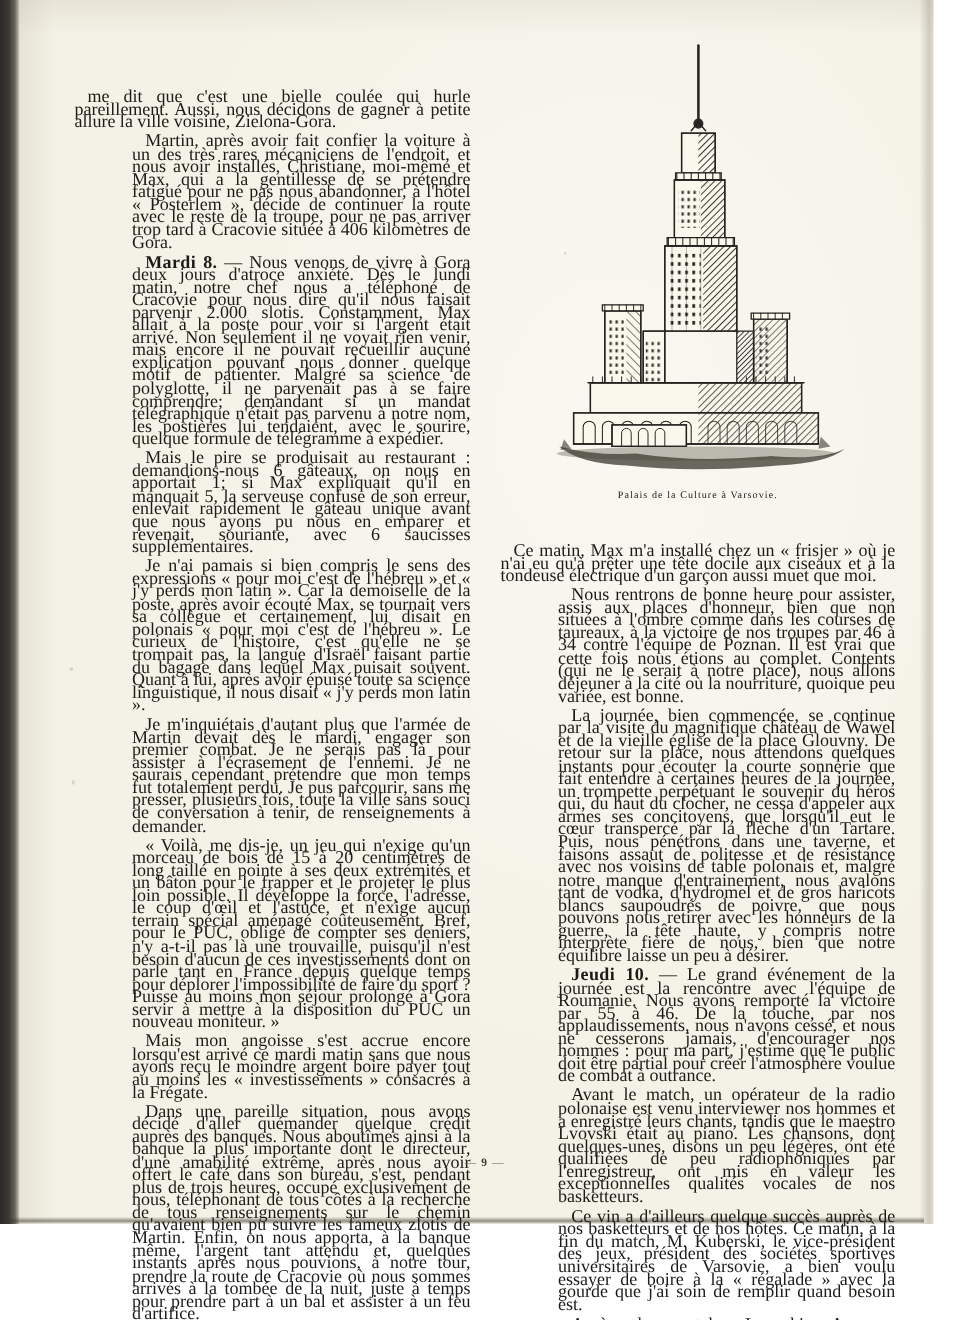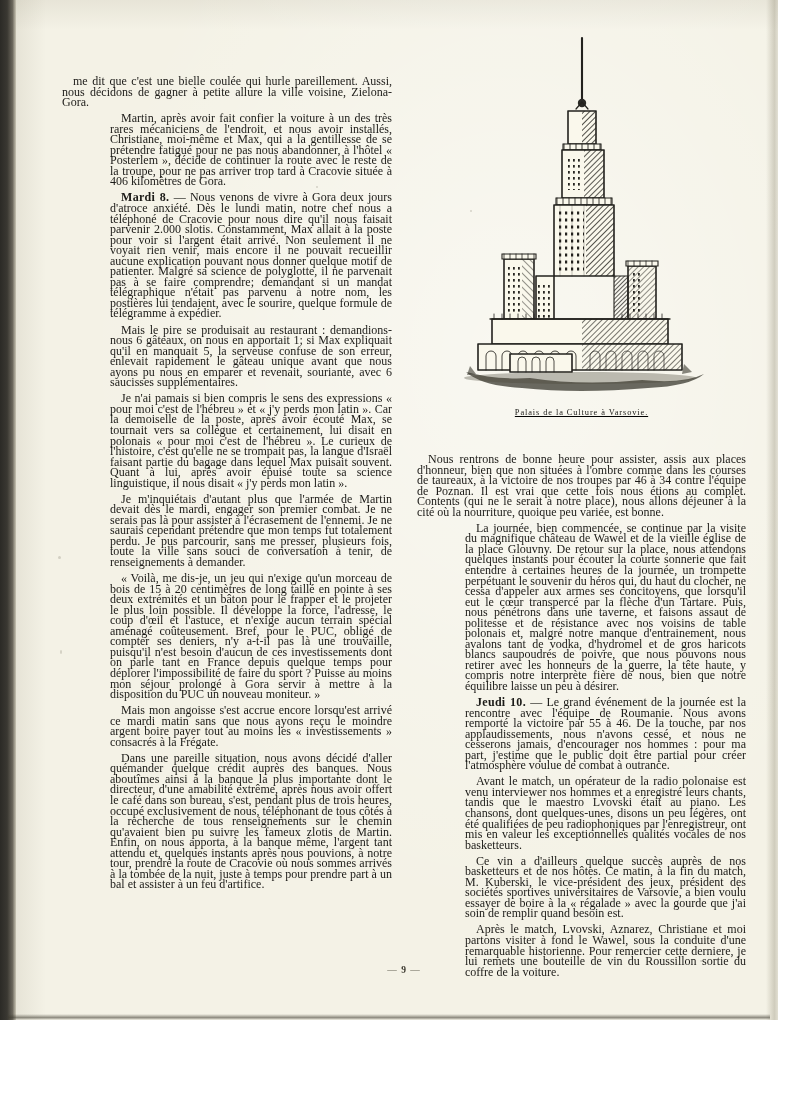--- a/index.html
+++ b/index.html
@@ -75,21 +75,21 @@
 
   .columns {
     position: relative;
     width: 684px;
   }
 
   .col {
     position: absolute;
     top: 0;
     font-family: "Liberation Serif", "DejaVu Serif", serif;
-    font-size: 12px;
+    font-size: 15px;
     line-height: 10.55px;
     color: #1b1a17;
     text-align: justify;
     text-justify: inter-word;
     -webkit-hyphens: none;
     hyphens: none;
   }
   .col-left  { left: 0px;   width: 330px; }
   .col-right { left: 355px; width: 329px; }
 
@@ -105,21 +105,20 @@
     letter-spacing: 0.3px;
   }
 
   
   .figure {
     position: absolute;
     left: 355px;
     top: -62px;
     width: 329px;
     text-align: center;
-    text-decoration: underline;
   }
   .figure-caption {
     font-family: "Liberation Serif", "DejaVu Serif", serif;
     font-size: 8.4px;
     letter-spacing: 0.9px;
     color: #1b1a17;
     margin-top: 4px;
     text-align: center;
   }
   .engraving {
@@ -289,20 +288,21 @@
         <p><span class="daylabel">Mardi 8.</span> — Nous venons de vivre à Gora deux jours d'atroce anxiété. Dès le lundi matin, notre chef nous a téléphoné de Cracovie pour nous dire qu'il nous faisait parvenir 2.000 slotis. Constamment, Max allait à la poste pour voir si l'argent était arrivé. Non seulement il ne voyait rien venir, mais encore il ne pouvait recueillir aucune explication pouvant nous donner quelque motif de patienter. Malgré sa science de polyglotte, il ne parvenait pas à se faire comprendre; demandant si un mandat télégraphique n'était pas parvenu à notre nom, les postières lui tendaient, avec le sourire, quelque formule de télégramme à expédier.</p>
         <p>Mais le pire se produisait au restaurant : demandions-nous 6 gâteaux, on nous en apportait 1; si Max expliquait qu'il en manquait 5, la serveuse confuse de son erreur, enlevait rapidement le gâteau unique avant que nous ayons pu nous en emparer et revenait, souriante, avec 6 saucisses supplémentaires.</p>
         <p>Je n'ai pamais si bien compris le sens des expressions « pour moi c'est de l'hébreu » et « j'y perds mon latin ». Car la demoiselle de la poste, après avoir écouté Max, se tournait vers sa collègue et certainement, lui disait en polonais « pour moi c'est de l'hébreu ». Le curieux de l'histoire, c'est qu'elle ne se trompait pas, la langue d'Israël faisant partie du bagage dans lequel Max puisait souvent. Quant à lui, après avoir épuisé toute sa science linguistique, il nous disait « j'y perds mon latin ».</p>
         <p>Je m'inquiétais d'autant plus que l'armée de Martin devait dès le mardi, engager son premier combat. Je ne serais pas là pour assister à l'écrasement de l'ennemi. Je ne saurais cependant prétendre que mon temps fut totalement perdu. Je pus parcourir, sans me presser, plusieurs fois, toute la ville sans souci de conversation à tenir, de renseignements à demander.</p>
         <p>« Voilà, me dis-je, un jeu qui n'exige qu'un morceau de bois de 15 à 20 centimètres de long taillé en pointe à ses deux extrémités et un bâton pour le frapper et le projeter le plus loin possible. Il développe la force, l'adresse, le coup d'œil et l'astuce, et n'exige aucun terrain spécial aménagé coûteusement. Bref, pour le PUC, obligé de compter ses deniers, n'y a-t-il pas là une trouvaille, puisqu'il n'est besoin d'aucun de ces investissements dont on parle tant en France depuis quelque temps pour déplorer l'impossibilité de faire du sport ? Puisse au moins mon séjour prolongé à Gora servir à mettre à la disposition du PUC un nouveau moniteur. »</p>
         <p>Mais mon angoisse s'est accrue encore lorsqu'est arrivé ce mardi matin sans que nous ayons reçu le moindre argent boire payer tout au moins les « investissements » consacrés à la Frégate.</p>
         <p>Dans une pareille situation, nous avons décidé d'aller quémander quelque crédit auprès des banques. Nous aboutîmes ainsi à la banque la plus importante dont le directeur, d'une amabilité extrême, après nous avoir offert le café dans son bureau, s'est, pendant plus de trois heures, occupé exclusivement de nous, téléphonant de tous côtés à la recherche de tous renseignements sur le chemin qu'avaient bien pu suivre les fameux zlotis de Martin. Enfin, on nous apporta, à la banque même, l'argent tant attendu et, quelques instants après nous pouvions, à notre tour, prendre la route de Cracovie où nous sommes arrivés à la tombée de la nuit, juste à temps pour prendre part à un bal et assister à un feu d'artifice.</p>
       </div>
 
       <div class="col col-right" style="top:378px;">
+        <p>Ce matin, Max m'a installé chez un « frisjer » où je n'ai eu qu'à prêter une tête docile aux ciseaux et à la tondeuse électrique d'un garçon aussi muet que moi.</p>
         <p>Nous rentrons de bonne heure pour assister, assis aux places d'honneur, bien que non situées à l'ombre comme dans les courses de taureaux, à la victoire de nos troupes par 46 à 34 contre l'équipe de Poznan. Il est vrai que cette fois nous étions au complet. Contents (qui ne le serait à notre place), nous allons déjeuner à la cité où la nourriture, quoique peu variée, est bonne.</p>
         <p>La journée, bien commencée, se continue par la visite du magnifique château de Wawel et de la vieille église de la place Glouvny. De retour sur la place, nous attendons quelques instants pour écouter la courte sonnerie que fait entendre à certaines heures de la journée, un trompette perpétuant le souvenir du héros qui, du haut du clocher, ne cessa d'appeler aux armes ses concitoyens, que lorsqu'il eut le cœur transpercé par la flèche d'un Tartare. Puis, nous pénétrons dans une taverne, et faisons assaut de politesse et de résistance avec nos voisins de table polonais et, malgré notre manque d'entrainement, nous avalons tant de vodka, d'hydromel et de gros haricots blancs saupoudrés de poivre, que nous pouvons nous retirer avec les honneurs de la guerre, la tête haute, y compris notre interprète fière de nous, bien que notre équilibre laisse un peu à désirer.</p>
         <p><span class="daylabel">Jeudi 10.</span> — Le grand événement de la journée est la rencontre avec l'équipe de Roumanie. Nous avons remporté la victoire par 55 à 46. De la touche, par nos applaudissements, nous n'avons cessé, et nous ne cesserons jamais, d'encourager nos hommes : pour ma part, j'estime que le public doit être partial pour créer l'atmosphère voulue de combat à outrance.</p>
         <p>Avant le match, un opérateur de la radio polonaise est venu interviewer nos hommes et a enregistré leurs chants, tandis que le maestro Lvovski était au piano. Les chansons, dont quelques-unes, disons un peu légères, ont été qualifiées de peu radiophoniques par l'enregistreur, ont mis en valeur les exceptionnelles qualités vocales de nos basketteurs.</p>
         <p>Ce vin a d'ailleurs quelque succès auprès de nos basketteurs et de nos hôtes. Ce matin, à la fin du match, M. Kuberski, le vice-président des jeux, président des sociétés sportives universitaires de Varsovie, a bien voulu essayer de boire à la « régalade » avec la gourde que j'ai soin de remplir quand besoin est.</p>
         <p>Après le match, Lvovski, Aznarez, Christiane et moi partons visiter à fond le Wawel, sous la conduite d'une remarquable historienne. Pour remercier cette derniere, je lui remets une bouteille de vin du Roussillon sortie du coffre de la voiture.</p>
       </div>
 
     </div>
   </div>

